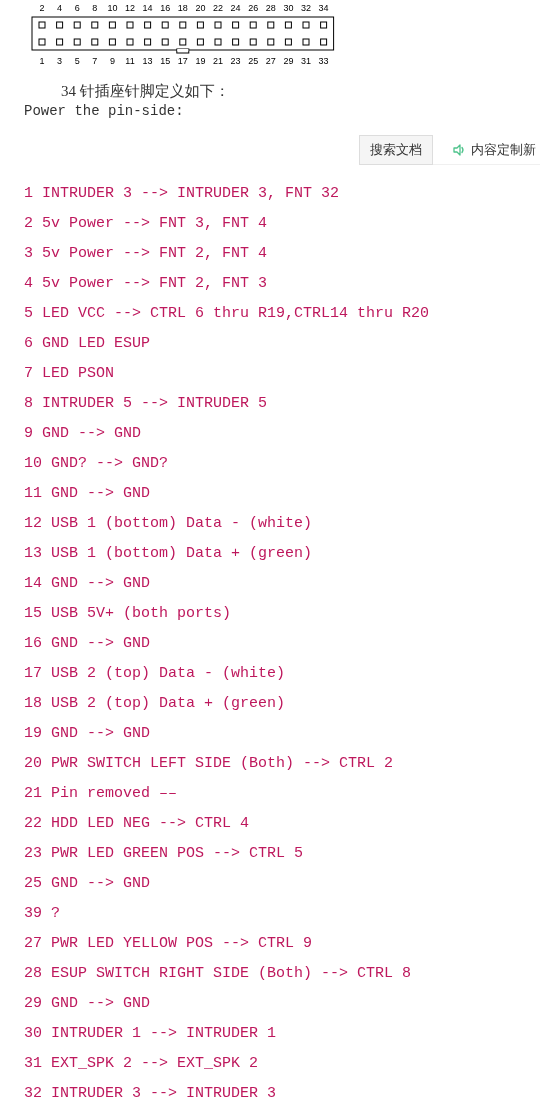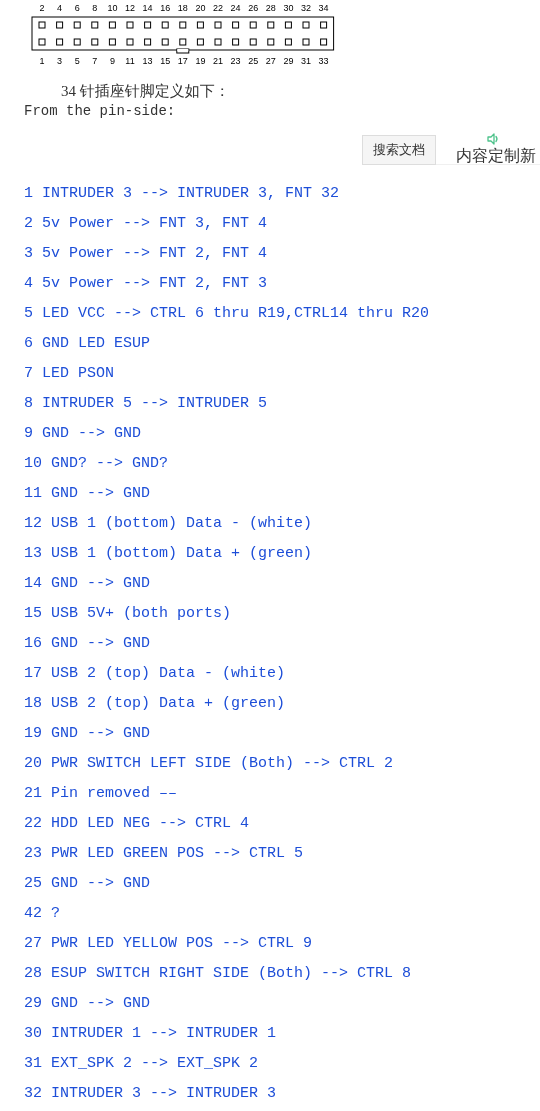--- a/index.html
+++ b/index.html
@@ -57,40 +57,39 @@
     font-size: 13px;
     color: #333;
     font-family: Liberation Sans, sans-serif;
     cursor: pointer;
   }
   .customize {
     display: flex;
     align-items: center;
     margin-left: 20px;
     margin-right: 4px;
-    font-size: 16px;
+    font-size: 13px;
     color: #333;
     font-family: "Microsoft YaHei", sans-serif;
     cursor: pointer;
-    flex-direction: column;
   }
   .customize svg {
     margin-right: 4px;
     flex-shrink: 0;
   }
   .spacer {
     height: 50px;
   }
   .pin-list {
     margin-top: 10px;
   }
   .pin-row {
     font-family: "Courier New", Courier, monospace;
     font-size: 15px;
-    color: #1d4ed8;
+    color: #be185d;
     line-height: 30px;
     white-space: pre;
   }
 </style>
 </head>
 <body>
 
 <div class="content">
   <div class="header-svg">
     <svg width="320" height="70" viewBox="0 0 320 70" id="header-diagram">
@@ -162,21 +161,21 @@
         <rect x="261.40000000000003" y="39" width="6" height="6" fill="none" stroke="#000" stroke-width="1"></rect>
         <text x="264.40000000000003" y="64" text-anchor="middle" font-size="9" font-family="Arial, sans-serif" fill="#000">29</text>
         <rect x="279" y="39" width="6" height="6" fill="none" stroke="#000" stroke-width="1"></rect>
         <text x="282" y="64" text-anchor="middle" font-size="9" font-family="Arial, sans-serif" fill="#000">31</text>
         <rect x="296.6" y="39" width="6" height="6" fill="none" stroke="#000" stroke-width="1"></rect>
         <text x="299.6" y="64" text-anchor="middle" font-size="9" font-family="Arial, sans-serif" fill="#000">33</text>
       </svg>
   </div>
 
   <div class="intro-line">34 针插座针脚定义如下：</div>
-  <div class="mono-line">From the pin-side:</div>
+  <div class="mono-line">Power the pin-side:</div>
 </div>
 
 <div class="toolbar">
   <input class="search-input" type="text" style="">
   <button class="search-button">搜索文档</button>
   <div class="customize">
     <svg width="14" height="14" viewBox="0 0 14 14">
       <path d="M1 5 L4 5 L7 2 L7 12 L4 9 L1 9 Z" fill="none" stroke="#4cc28a" stroke-width="1.3" stroke-linejoin="round"></path>
       <path d="M9 4.5 Q11 7 9 9.5" fill="none" stroke="#4cc28a" stroke-width="1.3" stroke-linecap="round"></path>
     </svg>
@@ -205,21 +204,21 @@
       <div class="pin-row">15 USB 5V+ (both ports)</div>
       <div class="pin-row">16 GND --&gt; GND</div>
       <div class="pin-row">17 USB 2 (top) Data - (white)</div>
       <div class="pin-row">18 USB 2 (top) Data + (green)</div>
       <div class="pin-row">19 GND --&gt; GND</div>
       <div class="pin-row">20 PWR SWITCH LEFT SIDE (Both) --&gt; CTRL 2</div>
       <div class="pin-row">21 Pin removed ––</div>
       <div class="pin-row">22 HDD LED NEG --&gt; CTRL 4</div>
       <div class="pin-row">23 PWR LED GREEN POS --&gt; CTRL 5</div>
       <div class="pin-row">25 GND --&gt; GND</div>
-      <div class="pin-row">42 ?</div>
+      <div class="pin-row">39 ?</div>
       <div class="pin-row">27 PWR LED YELLOW POS --&gt; CTRL 9</div>
       <div class="pin-row">28 ESUP SWITCH RIGHT SIDE (Both) --&gt; CTRL 8</div>
       <div class="pin-row">29 GND --&gt; GND</div>
       <div class="pin-row">30 INTRUDER 1 --&gt; INTRUDER 1</div>
       <div class="pin-row">31 EXT_SPK 2 --&gt; EXT_SPK 2</div>
       <div class="pin-row">32 INTRUDER 3 --&gt; INTRUDER 3</div>
     </div>
 </div>
 
 </body></html>

